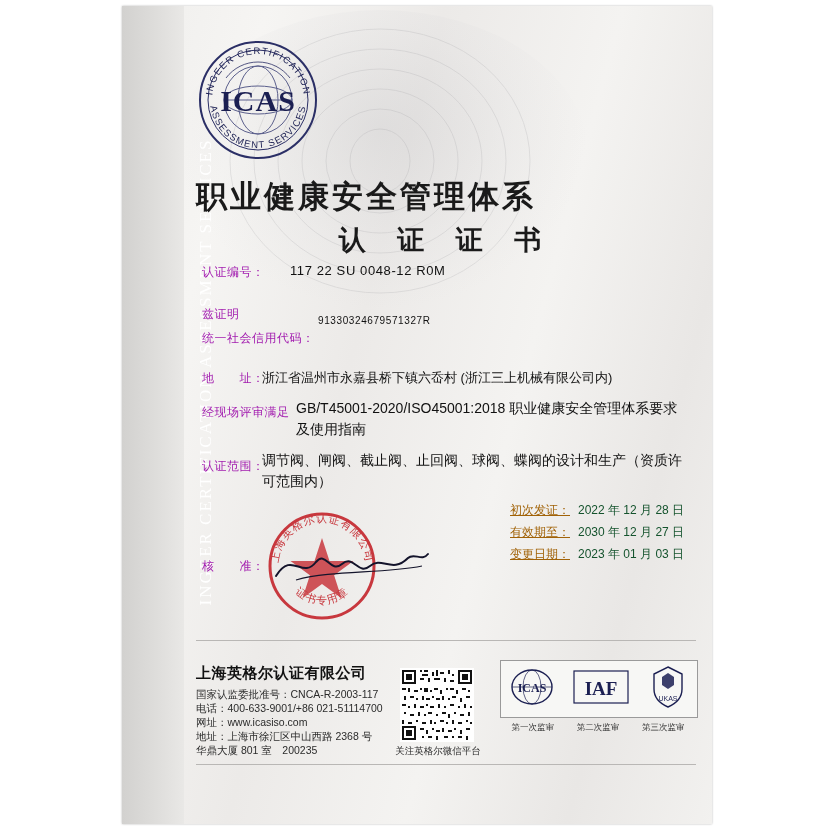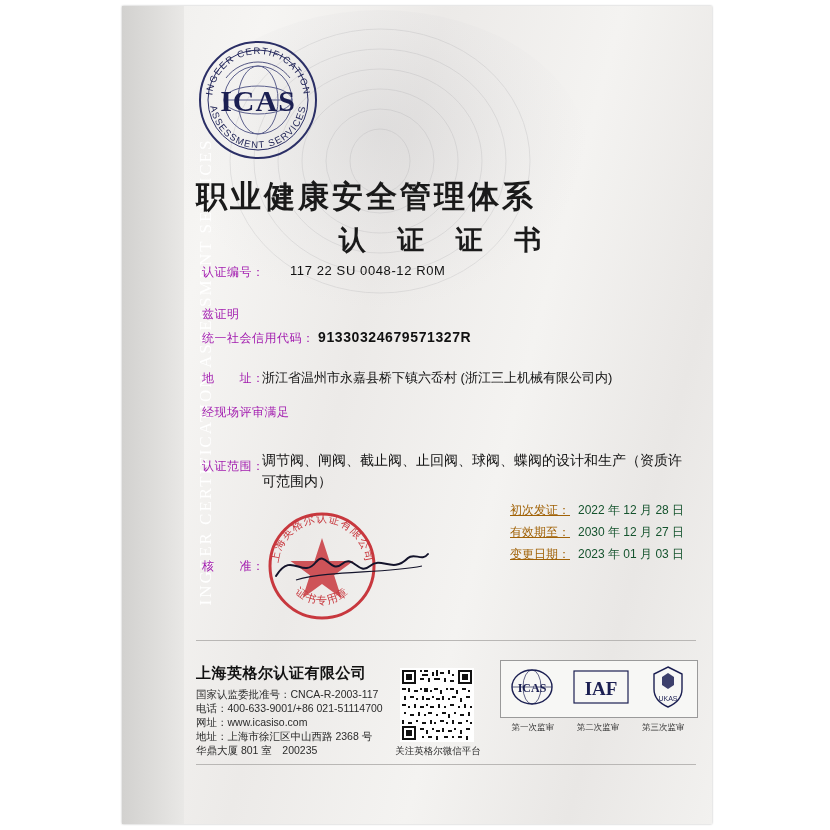--- a/index.html
+++ b/index.html
@@ -286,26 +286,27 @@
 
   <div class="title1">职业健康安全管理体系</div>
   <div class="title2">认 证 证 书</div>
 
   <div class="lbl" style="left:202px; top:264px;">认证编号：</div>
   <div class="val mono" style="left:290px; top:263px;">117 22 SU 0048-12 R0M</div>
 
   <div class="lbl" style="left:202px; top:306px;">兹证明</div>
 
   <div class="lbl" style="left:202px; top:330px;">统一社会信用代码：</div>
-  <div class="val mono" style="left:318px; top:329px; font-size:14px;font-weight:bold;">91330324679571327R</div>
+  <div class="val mono" style="left:318px; top:315px; font-size:10px;">91330324679571327R</div>
 
   <div class="lbl" style="left:202px; top:370px;">地　　址：</div>
   <div class="val" style="left:262px; top:369px;">浙江省温州市永嘉县桥下镇六岙村 (浙江三上机械有限公司内)</div>
 
   <div class="lbl" style="left:202px; top:404px;">经现场评审满足</div>
+  <div class="val-wrap" style="left:296px; top:398px; width:392px;">GB/T45001-2020/ISO45001:2018 职业健康安全管理体系要求及使用指南</div>
 
   <div class="lbl" style="left:202px; top:458px;">认证范围：</div>
   <div class="val-wrap" style="left:262px; top:450px; width:420px;">调节阀、闸阀、截止阀、止回阀、球阀、蝶阀的设计和生产（资质许可范围内）</div>
 
   <div class="daterow" style="left:510px; top:502px;">初次发证：</div>
   <div class="dateval" style="left:578px; top:502px;">2022 年 12 月 28 日</div>
   <div class="daterow" style="left:510px; top:524px;">有效期至：</div>
   <div class="dateval" style="left:578px; top:524px;">2030 年 12 月 27 日</div>
   <div class="daterow" style="left:510px; top:546px;text-align:right;">变更日期：</div>
   <div class="dateval" style="left:578px; top:546px;">2023 年 01 月 03 日</div>

